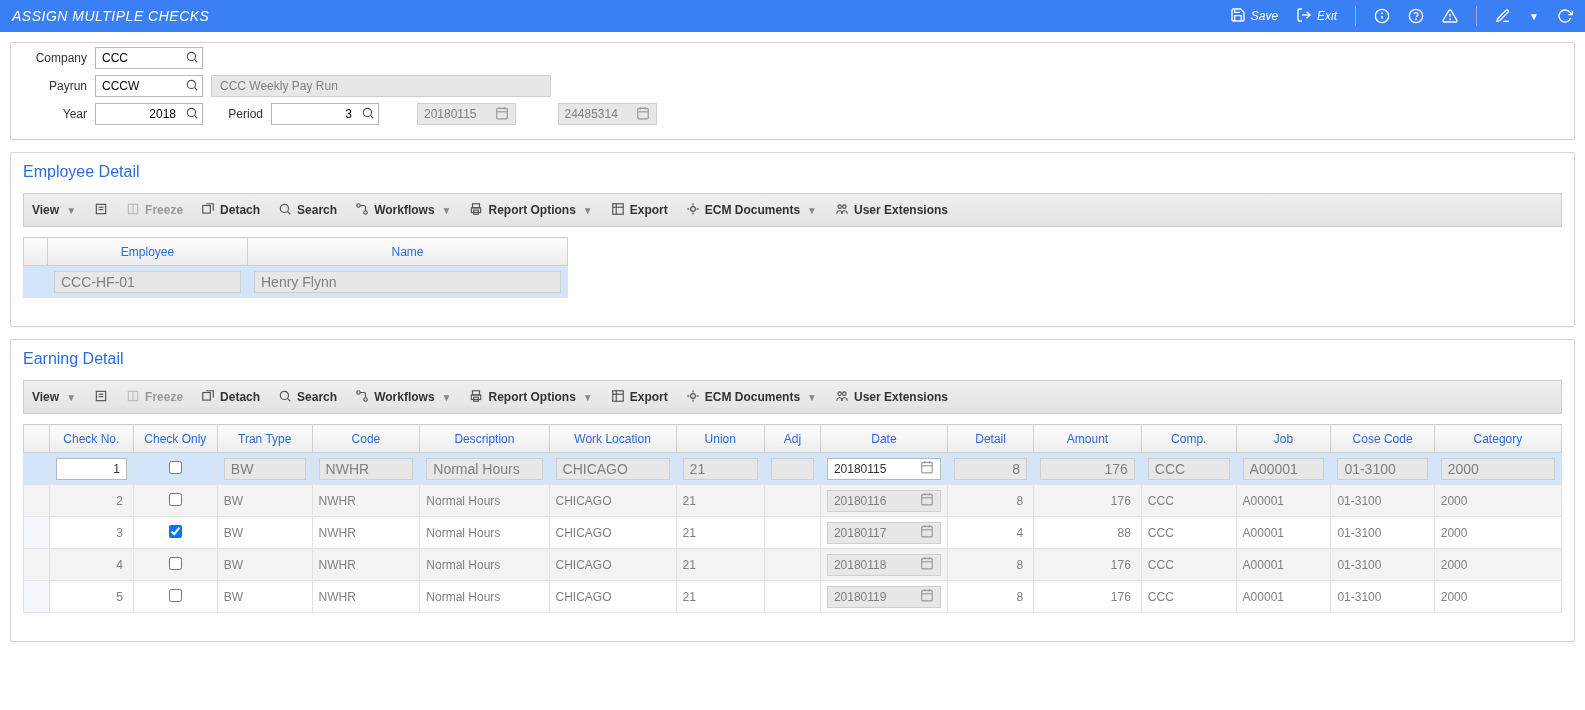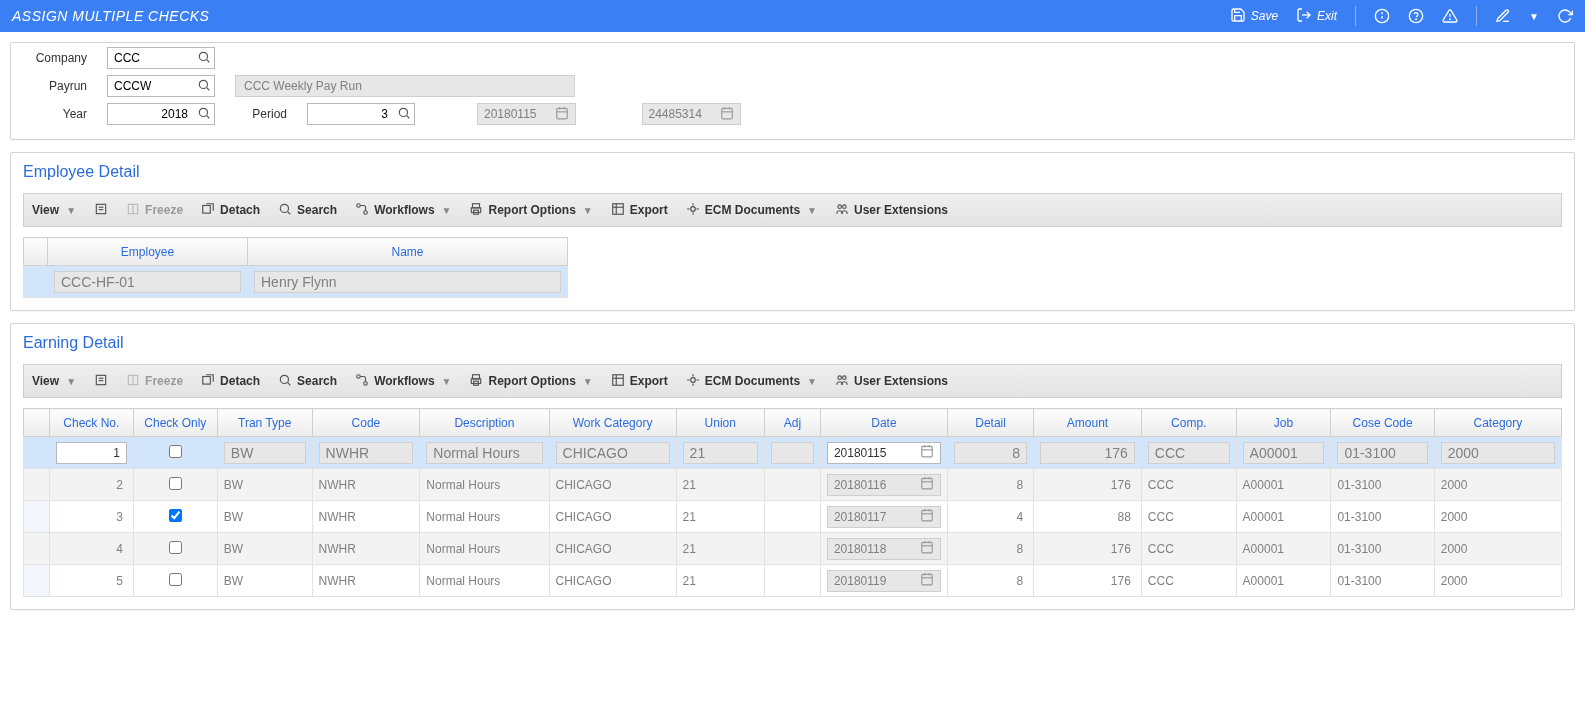--- a/index.html
+++ b/index.html
@@ -69,21 +69,21 @@
   }
   
   .form-grid {
     display: flex;
     flex-direction: column;
     gap: 6px;
   }
   .form-row {
     display: flex;
     align-items: center;
-    gap: 20px;
+    gap: 8px;
   }
   .form-label {
     width: 64px;
     text-align: right;
     color: #333;
     font-size: 12px;
   }
   .input-lookup {
     display: flex;
     align-items: center;
@@ -151,21 +151,21 @@
   }
   .toolbar .tb-item.faded { color: #9a9a9a; font-weight: 700; }
   .toolbar .chevron {
     color: #888;
     font-size: 10px;
     margin-left: 2px;
   }
   
   table.data {
     border-collapse: collapse;
-    margin: 0 12px 12px 12px;
+    margin: 0 12px 28px 12px;
   }
   table.data th {
     background: linear-gradient(#fdfdfd, #ececec);
     border: 1px solid #d0d0d0;
     color: #2a6cde;
     font-size: 12px;
     font-weight: 400;
     padding: 6px 8px;
     text-align: center;
     height: 28px;
@@ -566,21 +566,21 @@
           <col style="width:118px">
       </colgroup>
       <thead>
         <tr>
           <th></th>
           <th>Check No.</th>
           <th>Check Only</th>
           <th>Tran Type</th>
           <th>Code</th>
           <th>Description</th>
-          <th>Work Category</th>
+          <th>Work Location</th>
           <th>Union</th>
           <th>Adj</th>
           <th>Date</th>
           <th>Detail</th>
           <th>Amount</th>
           <th>Comp.</th>
           <th>Job</th>
           <th>Cose Code</th>
           <th>Category</th>
         </tr>

